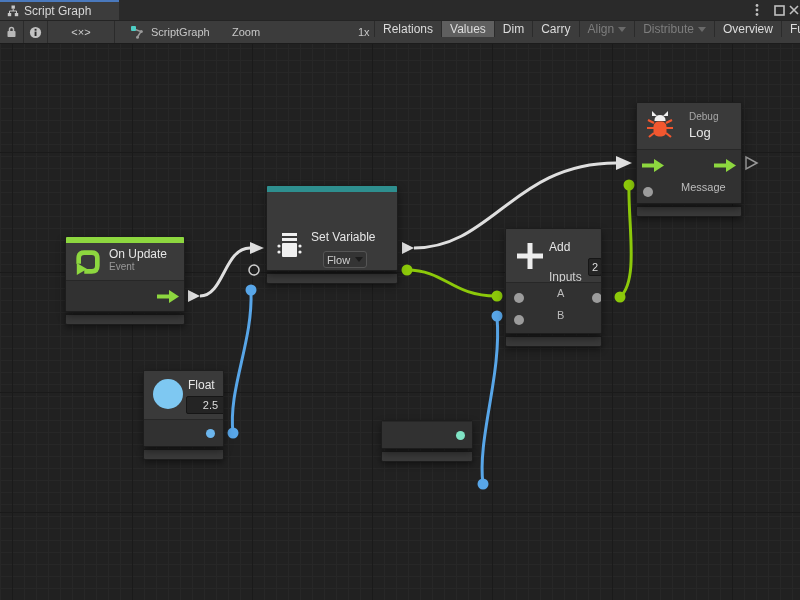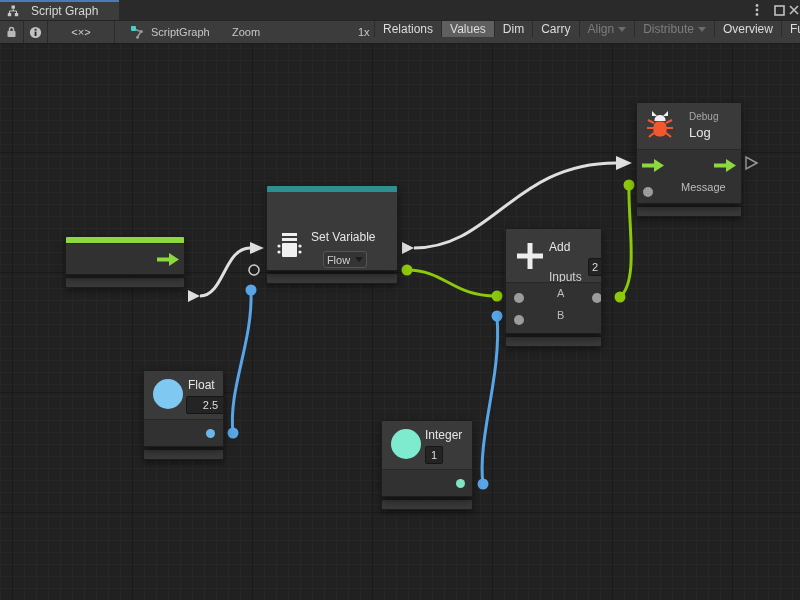--- a/index.html
+++ b/index.html
@@ -2,21 +2,21 @@
 <html><head>
 <meta charset="utf-8">
 <style>
   html,body{margin:0;padding:0;background:#212121;width:800px;height:600px;overflow:hidden;
     font-family:"Liberation Sans",sans-serif;-webkit-font-smoothing:antialiased;}
   *{box-sizing:border-box;}
 
   
   .tabbar{position:absolute;left:0;top:0;width:800px;height:20px;background:#2a2a2a;}
   .tab{position:absolute;left:0;top:0;width:119px;height:20px;background:#3c3c3c;
-    border-top:2px solid #4a79bd;display:flex;align-items:center;padding-left:7px;gap:12px;}
+    border-top:2px solid #4a79bd;display:flex;align-items:center;padding-left:7px;gap:5px;}
   .tab-label{font-size:12px;color:#d8d8d8;white-space:nowrap;}
   .winctrl{position:absolute;top:0;height:20px;display:flex;align-items:center;justify-content:center;}
   .toolbar{position:absolute;left:0;top:20px;width:800px;height:24px;background:#3c3c3c;
     border-top:1px solid #242424;border-bottom:1px solid #1c1c1c;}
   .tbtn{position:absolute;top:0;height:22px;display:flex;align-items:center;justify-content:center;
     border-right:1px solid #2b2b2b;color:#cfcfcf;font-size:11px;}
   .tb-text{position:absolute;top:0;height:22px;display:flex;align-items:center;color:#c8c8c8;font-size:11px;}
   .slider-track{position:absolute;left:266px;top:31px;width:86px;height:2px;background:#8a8a8a;border-radius:1px;}
   .slider-handle{position:absolute;left:341px;top:26px;width:12px;height:12px;border-radius:50%;background:#a8a8a8;}
   .viewbtns{position:absolute;left:374px;top:0;height:22px;display:flex;}
@@ -183,20 +183,30 @@
   <circle cx="483" cy="440" r="5.5" fill="#58a6e8"></circle>
   <circle cx="497" cy="272" r="5.5" fill="#58a6e8"></circle>
 
   <circle cx="254" cy="226" r="5" fill="none" stroke="#cfcfcf" stroke-width="1.5"></circle>
   <polygon points="746,113 746,125 757,119" fill="none" stroke="#9a9a9a" stroke-width="1.5"></polygon>
 </svg>
 
 <div class="node" style="left:65px;top:236px;width:120px;">
   <div class="node-main" style="width:120px;">
     <div class="colorbar" style="background:#8dd73f;"></div>
+    <div class="nheader" style="height:37px;">
+      <svg width="28" height="28" viewBox="0 0 30 30" style="position:absolute;left:8px;top:5px;">
+        <path d="M11,25 H19 Q25,25 25,19 V11 Q25,5 19,5 H11 Q5,5 5,11 V17" stroke="#8dd73f" stroke-width="5" fill="none"></path>
+        <polygon points="3,16 3,29 14,22.5" fill="#8dd73f"></polygon>
+      </svg>
+      <div style="position:absolute;left:43px;top:4px;">
+        <div class="ntitle">On Update</div>
+        <div class="nsub">Event</div>
+      </div>
+    </div>
     <div class="nbody" style="height:31px;">
       <svg class="farrow" style="left:91px;top:9px;" viewBox="0 0 22 13">
         <rect x="0" y="4.5" width="12" height="4" fill="#8dd73f"></rect>
           <polygon points="12,0 22,6.5 12,13" fill="#8dd73f"></polygon>
       </svg>
     </div>
   </div>
   <div class="nfooter"></div>
 </div>
 
@@ -232,25 +242,20 @@
     </div>
     <div class="nbody" style="height:27px;">
       <div class="dot" style="left:62px;top:9px;width:9px;height:9px;background:#6cb6ee;"></div>
     </div>
   </div>
   <div class="nfooter"></div>
 </div>
 
 <div class="node" style="left:381px;top:420px;width:92px;">
   <div class="node-main" style="width:92px;">
-    <div class="nheader" style="height:48px;">
-      <div style="position:absolute;left:9px;top:8px;width:30px;height:30px;border-radius:50%;background:#7eebce;"></div>
-      <div class="ntitle" style="position:absolute;left:43px;top:7px;">Integer</div>
-      <div class="vbox" style="left:43px;top:25px;width:18px;height:18px;">1</div>
-    </div>
     <div class="nbody" style="height:27px;">
       <div class="dot" style="left:74px;top:9px;width:9px;height:9px;background:#7fe3c4;"></div>
     </div>
   </div>
   <div class="nfooter"></div>
 </div>
 
 <div class="node" style="left:505px;top:228px;width:97px;">
   <div class="node-main" style="width:97px;">
     <div class="nheader" style="height:53px;">

